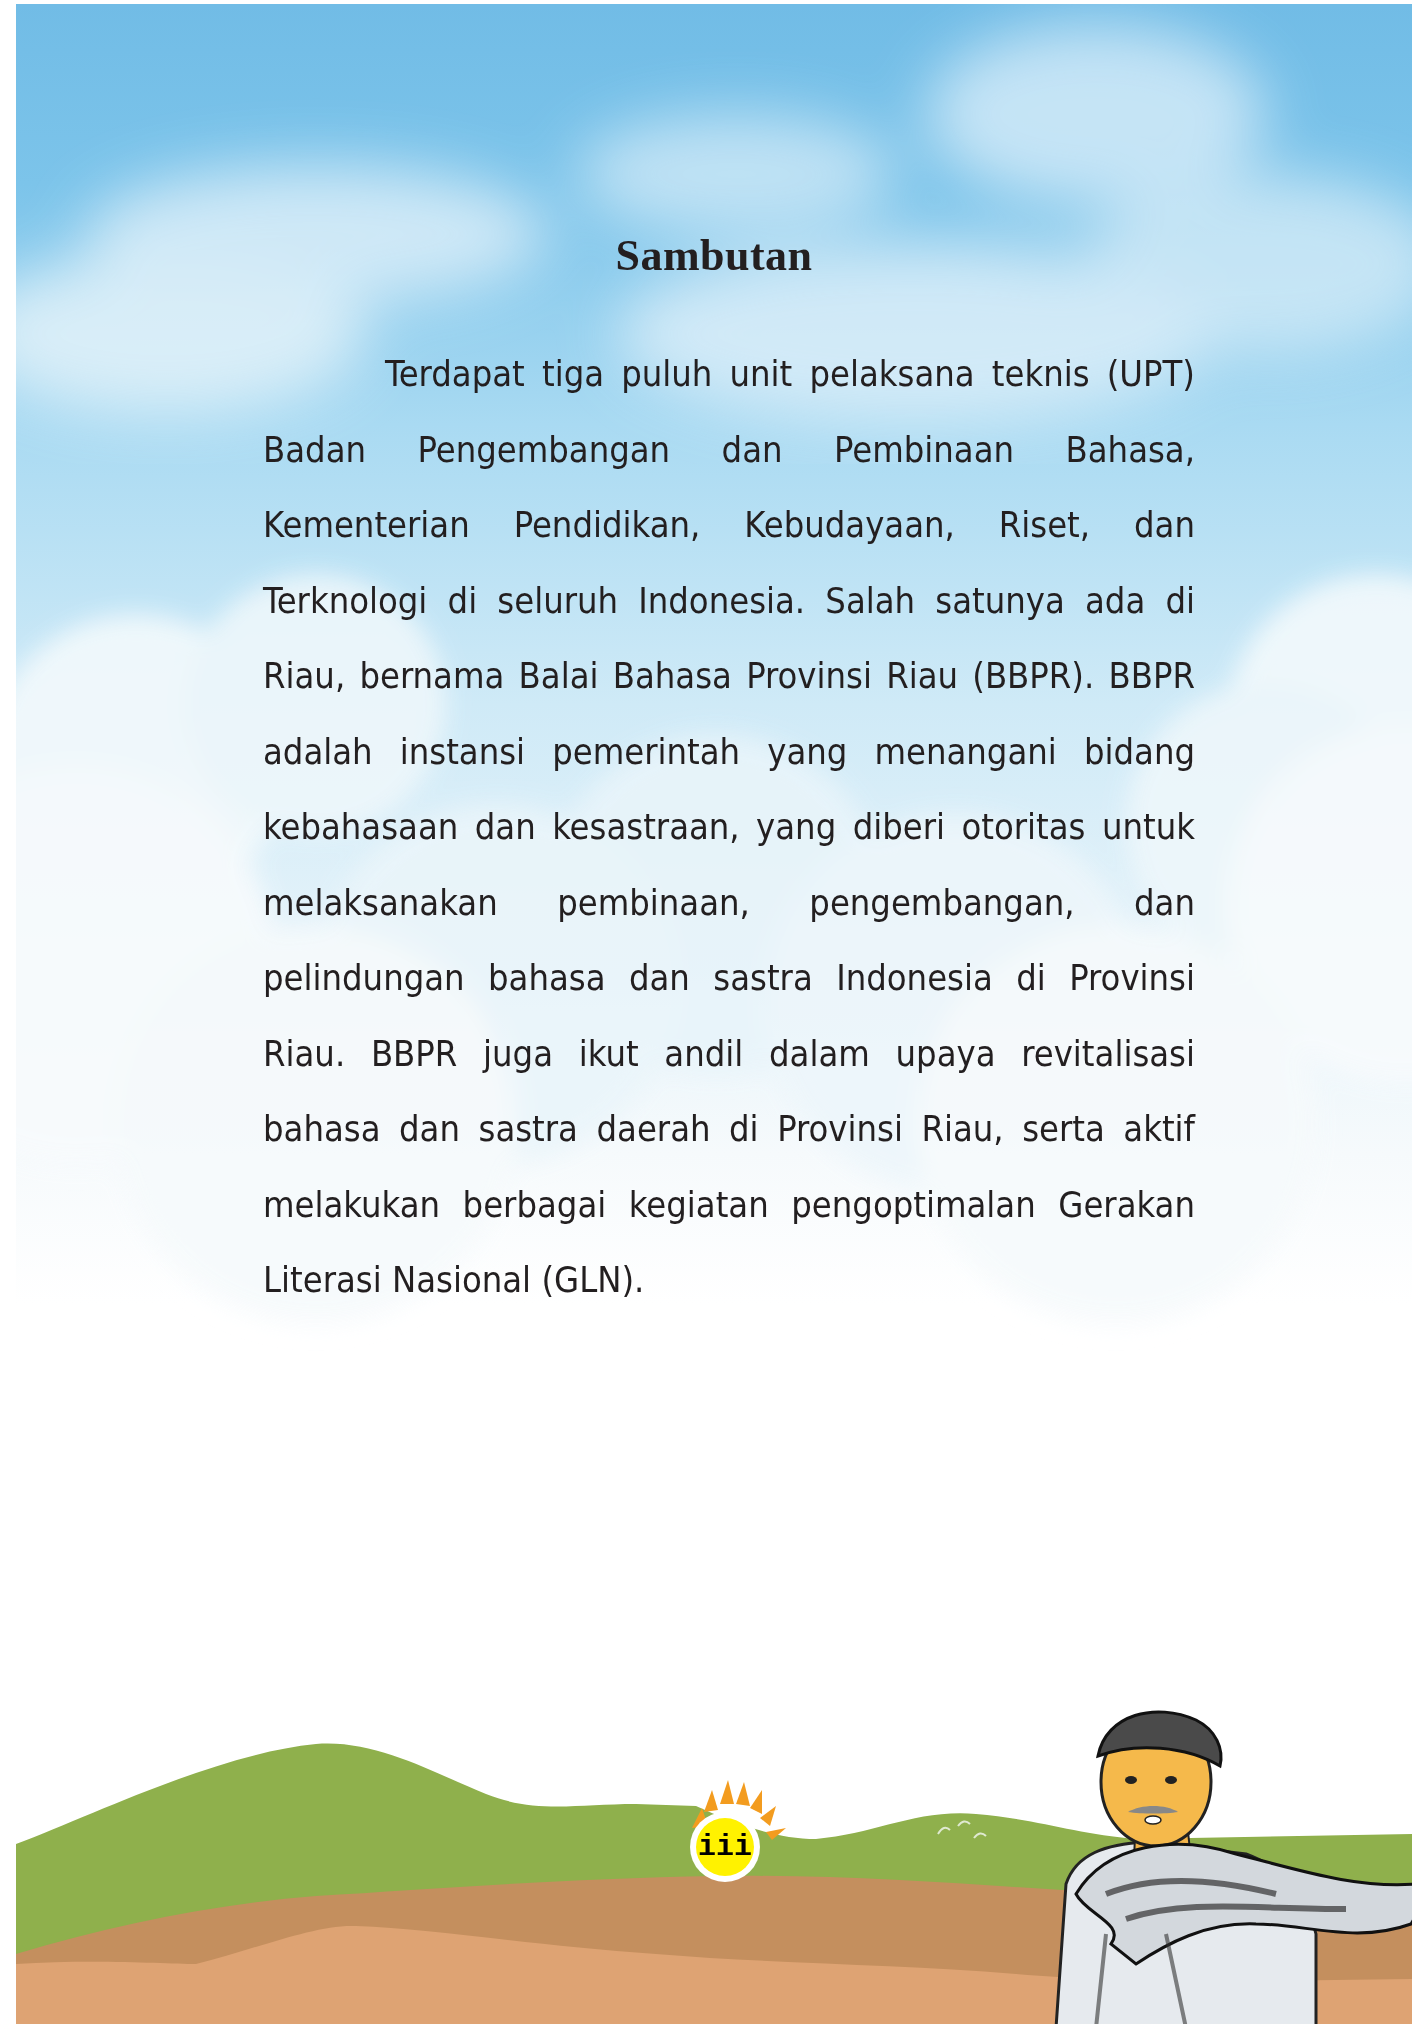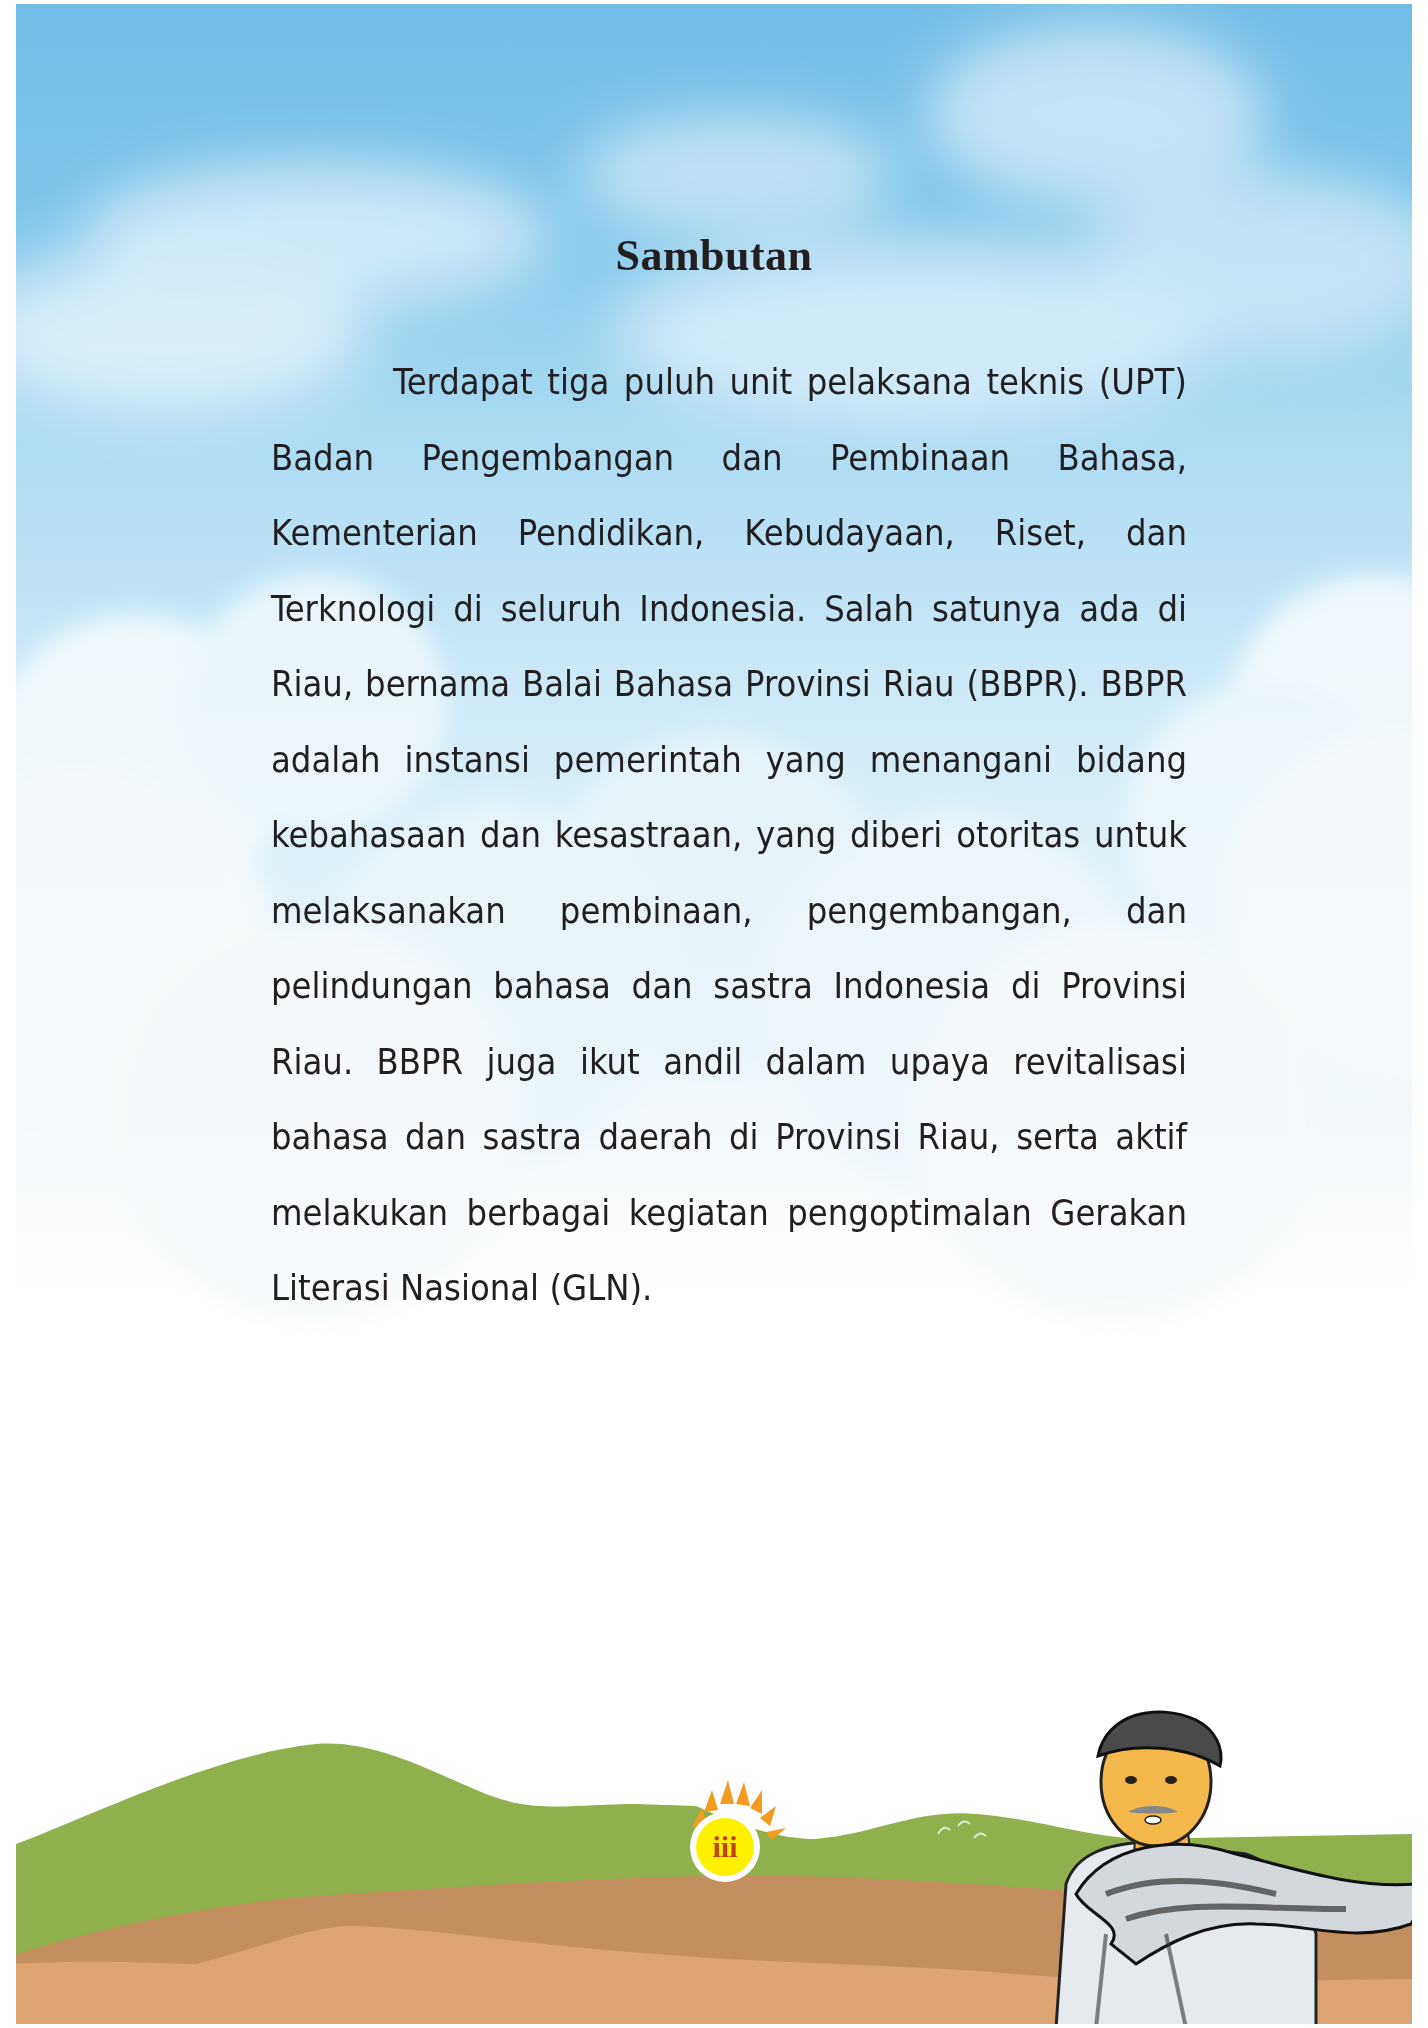--- a/index.html
+++ b/index.html
@@ -14,34 +14,34 @@
     position:absolute; left:0; width:1428px; top:226px; text-align:center;
     font-family:Liberation Serif, serif; font-weight:bold; font-size:44px;
     color:#231f20; letter-spacing:0.5px; margin:0;
   }
   .body-text {
     position:absolute; left:263px; top:336px; width:932px;
     font-family:"DejaVu Sans Condensed","DejaVu Sans", sans-serif;
     font-size:36px; line-height:75.5px; color:#231f20;
     text-align:justify; margin:0;
   }
-  .body-text p { margin:8px; text-indent:122px; text-align:justify; }
+  .body-text p { margin:0; text-indent:122px; text-align:justify; }
   .hills-svg { position:absolute; left:0; top:1660px; width:1396px; height:360px; }
   .page-badge {
     position:absolute; left:690px; top:1808px; width:70px; height:70px;
   }
   .page-badge .sun-rays { position:absolute; left:-10px; top:-34px; width:110px; height:80px; }
   .page-badge .circle {
     position:absolute; left:0; top:0; width:70px; height:70px; border-radius:50%;
     background:#ffffff; display:flex; align-items:center; justify-content:center;
   }
   .page-badge .inner {
     width:58px; height:58px; border-radius:50%; background:#fff200;
     display:flex; align-items:center; justify-content:center;
-    font-family:Liberation Serif, serif; font-weight:bold; font-size:30px; color:#c2410c;
+    font-family:Liberation Mono, monospace; font-weight:bold; font-size:30px; color:#000000;
   }
   .figure-svg { position:absolute; left:1000px; top:1690px; width:412px; height:334px; }
 </style>
 </head>
 <body>
 
 <div class="page">
 
   <svg class="sky-svg" viewBox="0 0 1396 2020" preserveAspectRatio="none">
     <defs>

